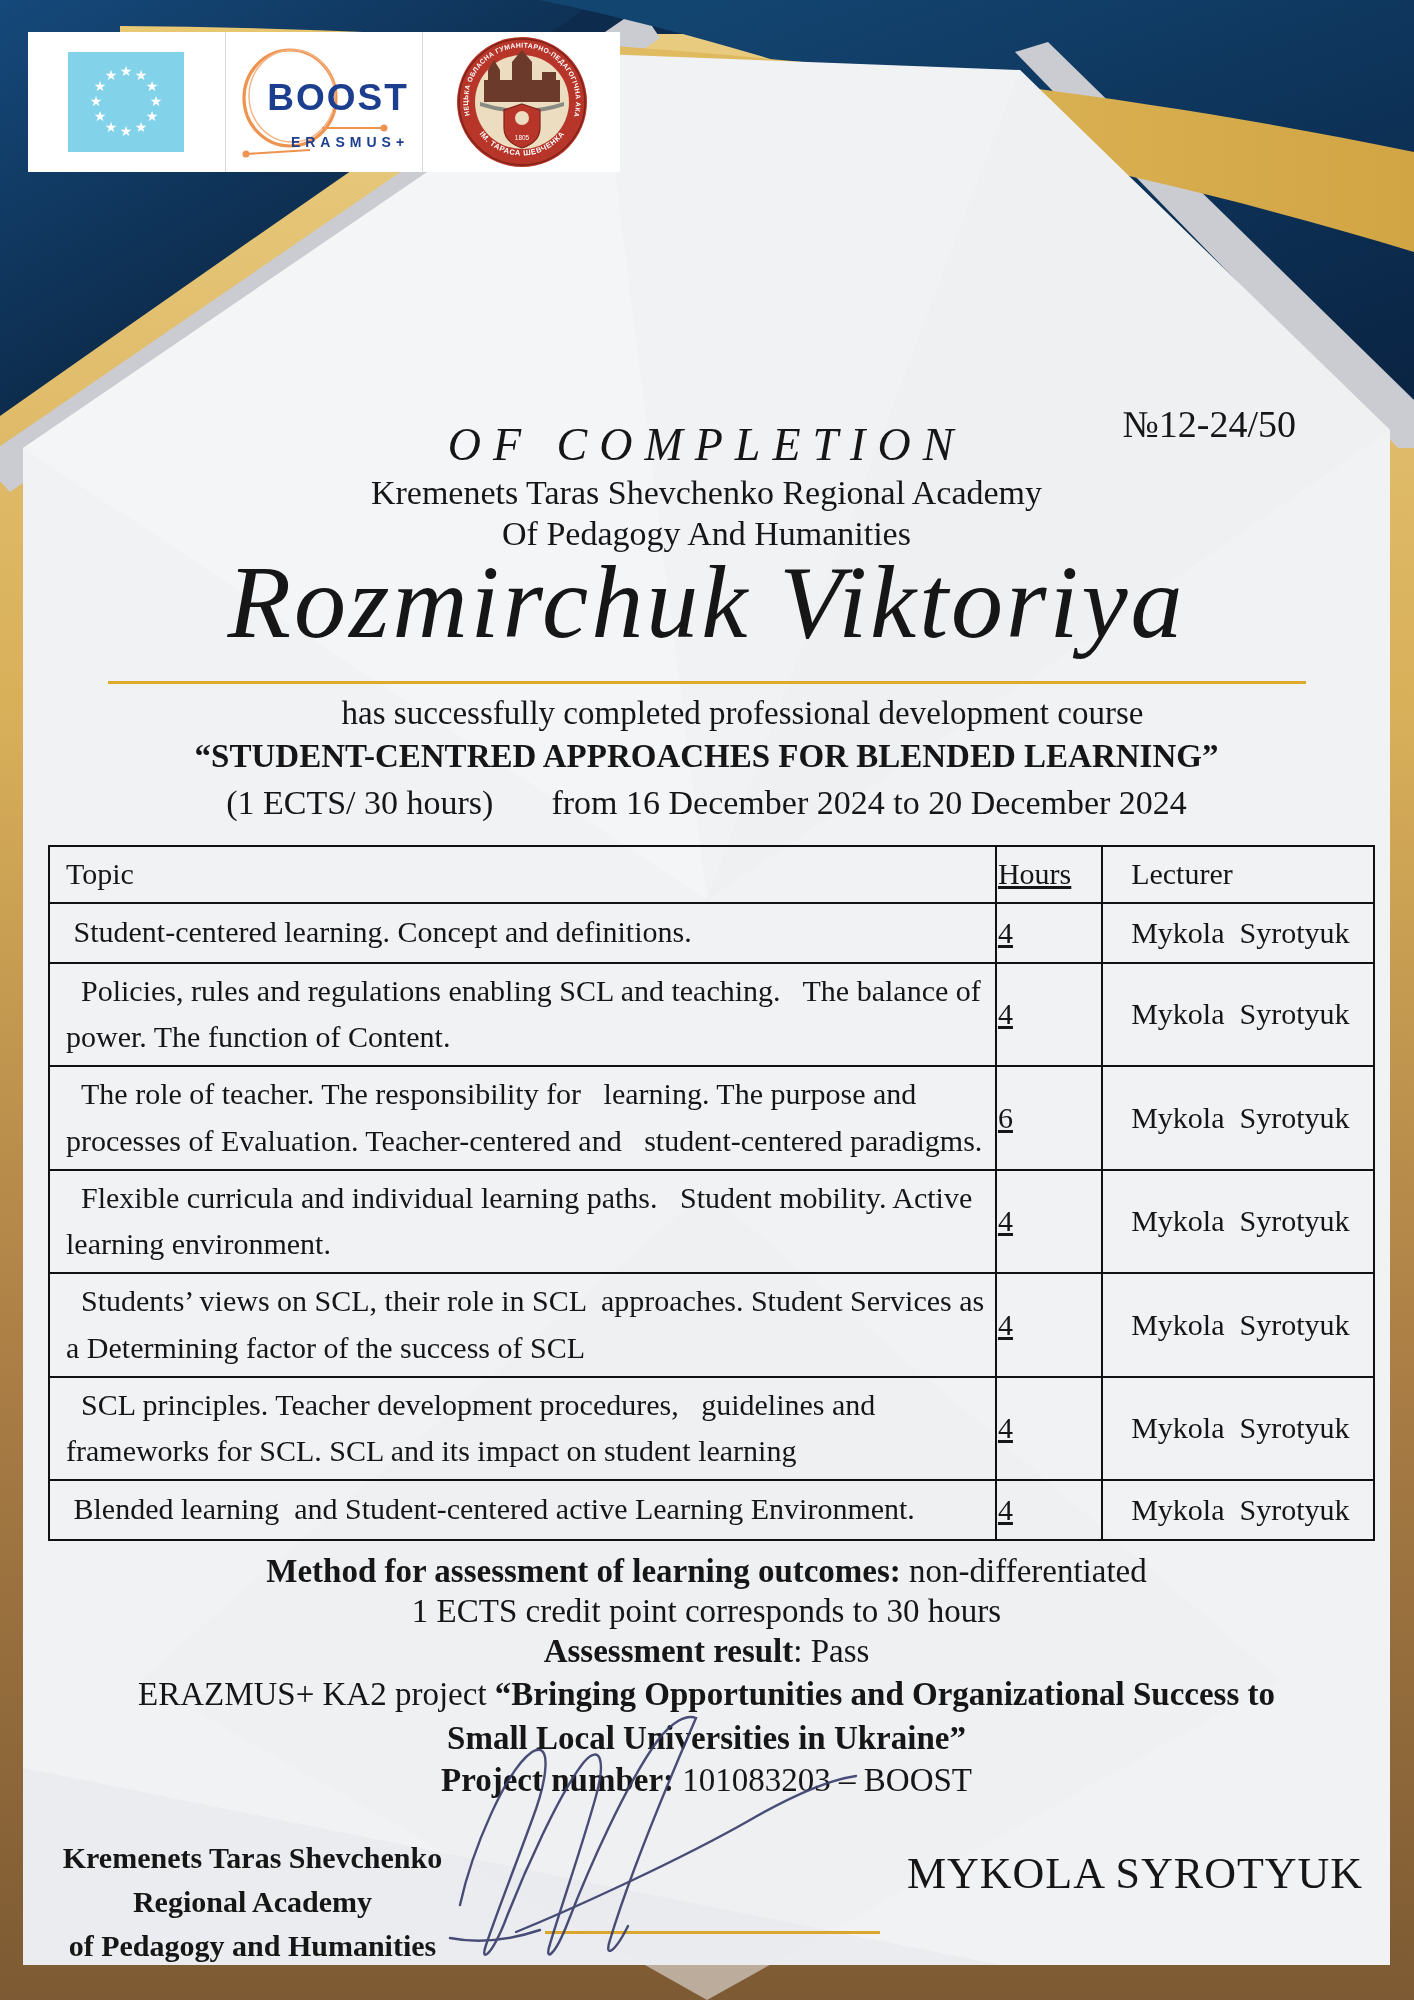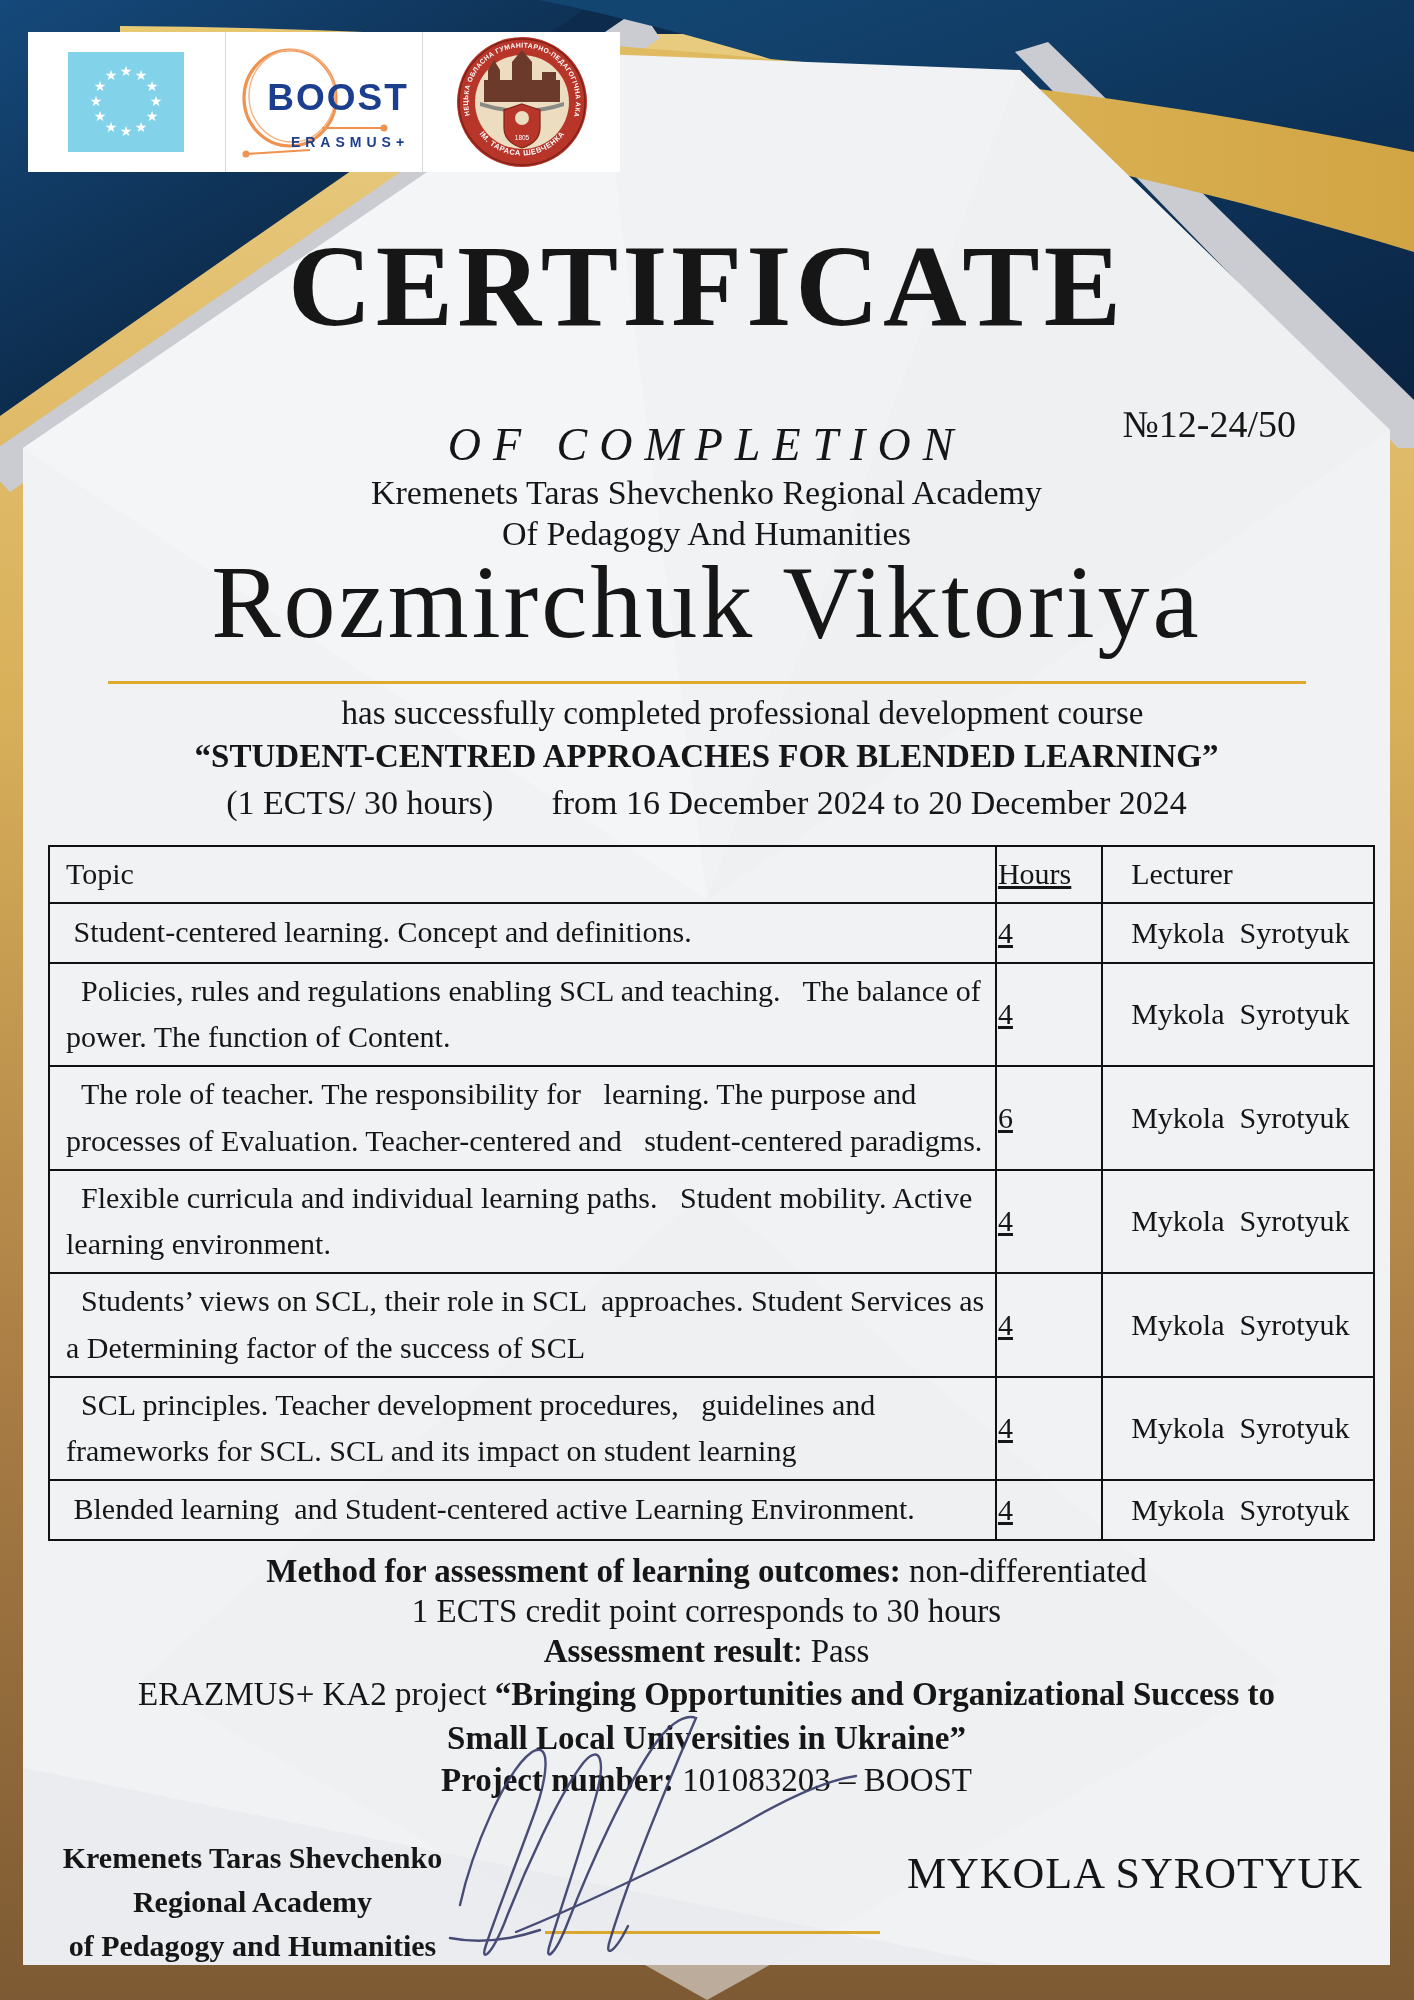--- a/index.html
+++ b/index.html
@@ -8,21 +8,21 @@
   .abs{position:absolute;}
   .bg{left:0;top:0;width:1414px;height:2000px;z-index:0;}
   .content{z-index:2;}
   .center{left:23px;width:1367px;text-align:center;}
 
   .cert-number{top:402px;right:118px;font-size:38px;z-index:2;}
   .cert-title{top:228px;font-size:116px;font-weight:bold;letter-spacing:4px;line-height:1;}
   .cert-sub{top:418px;font-size:46px;font-style:italic;letter-spacing:12px;}
   .inst1{top:474px;font-size:34px;}
   .inst2{top:515px;font-size:34px;}
-  .recipient{top:540px;font-size:104px;letter-spacing:3px;line-height:1.2;}
+  .recipient{top:540px;font-size:104px;font-style:italic;letter-spacing:3px;line-height:1.2;}
   .gold-rule{top:681px;left:108px;width:1198px;height:3px;background:#dfa92b;z-index:2;}
   .completed{top:695px;font-size:33px;padding-left:36px;}
   .course-title{top:738px;font-size:33px;font-weight:bold;}
   .credits-line{top:784px;font-size:34px;}
   .credits-gap{display:inline-block;width:58px;}
 
   table.schedule{position:absolute;left:48px;top:845px;width:1327px;z-index:2;
     border-collapse:collapse;font-size:30px;}
   table.schedule td,table.schedule th{border:2px solid #111;vertical-align:middle;
     font-weight:normal;text-align:left;}
@@ -161,21 +161,20 @@
           <textPath href="#sealTopArc" startOffset="50%" text-anchor="middle">КРЕМЕНЕЦЬКА ОБЛАСНА ГУМАНІТАРНО-ПЕДАГОГІЧНА АКАДЕМІЯ</textPath>
         </text>
         <text font-size="7.5" fill="#ffffff" font-weight="bold" letter-spacing="0.6" font-family="Liberation Sans, sans-serif">
           <textPath href="#sealBottomArc" startOffset="50%" text-anchor="middle">ІМ. ТАРАСА ШЕВЧЕНКА</textPath>
         </text>
       </svg>
     </div>
   </div>
 
   <div class="abs cert-number content">№12-24/50</div>
-  <div class="abs center cert-title content">CERTIFICATE</div>
   <div class="abs center cert-sub content">OF COMPLETION</div>
   <div class="abs center inst1 content">Kremenets Taras Shevchenko Regional Academy</div>
   <div class="abs center inst2 content">Of Pedagogy And Humanities</div>
   <div class="abs center recipient content">Rozmirchuk Viktoriya</div>
   <div class="abs gold-rule"></div>
   <div class="abs center completed content">has successfully completed professional development course</div>
   <div class="abs center course-title content">“STUDENT-CENTRED APPROACHES FOR BLENDED LEARNING”</div>
   <div class="abs center credits-line content">
     <span>(1 ECTS/ 30 hours)</span><span class="credits-gap"></span><span>from 16 December 2024 to 20 December 2024</span>
   </div>

